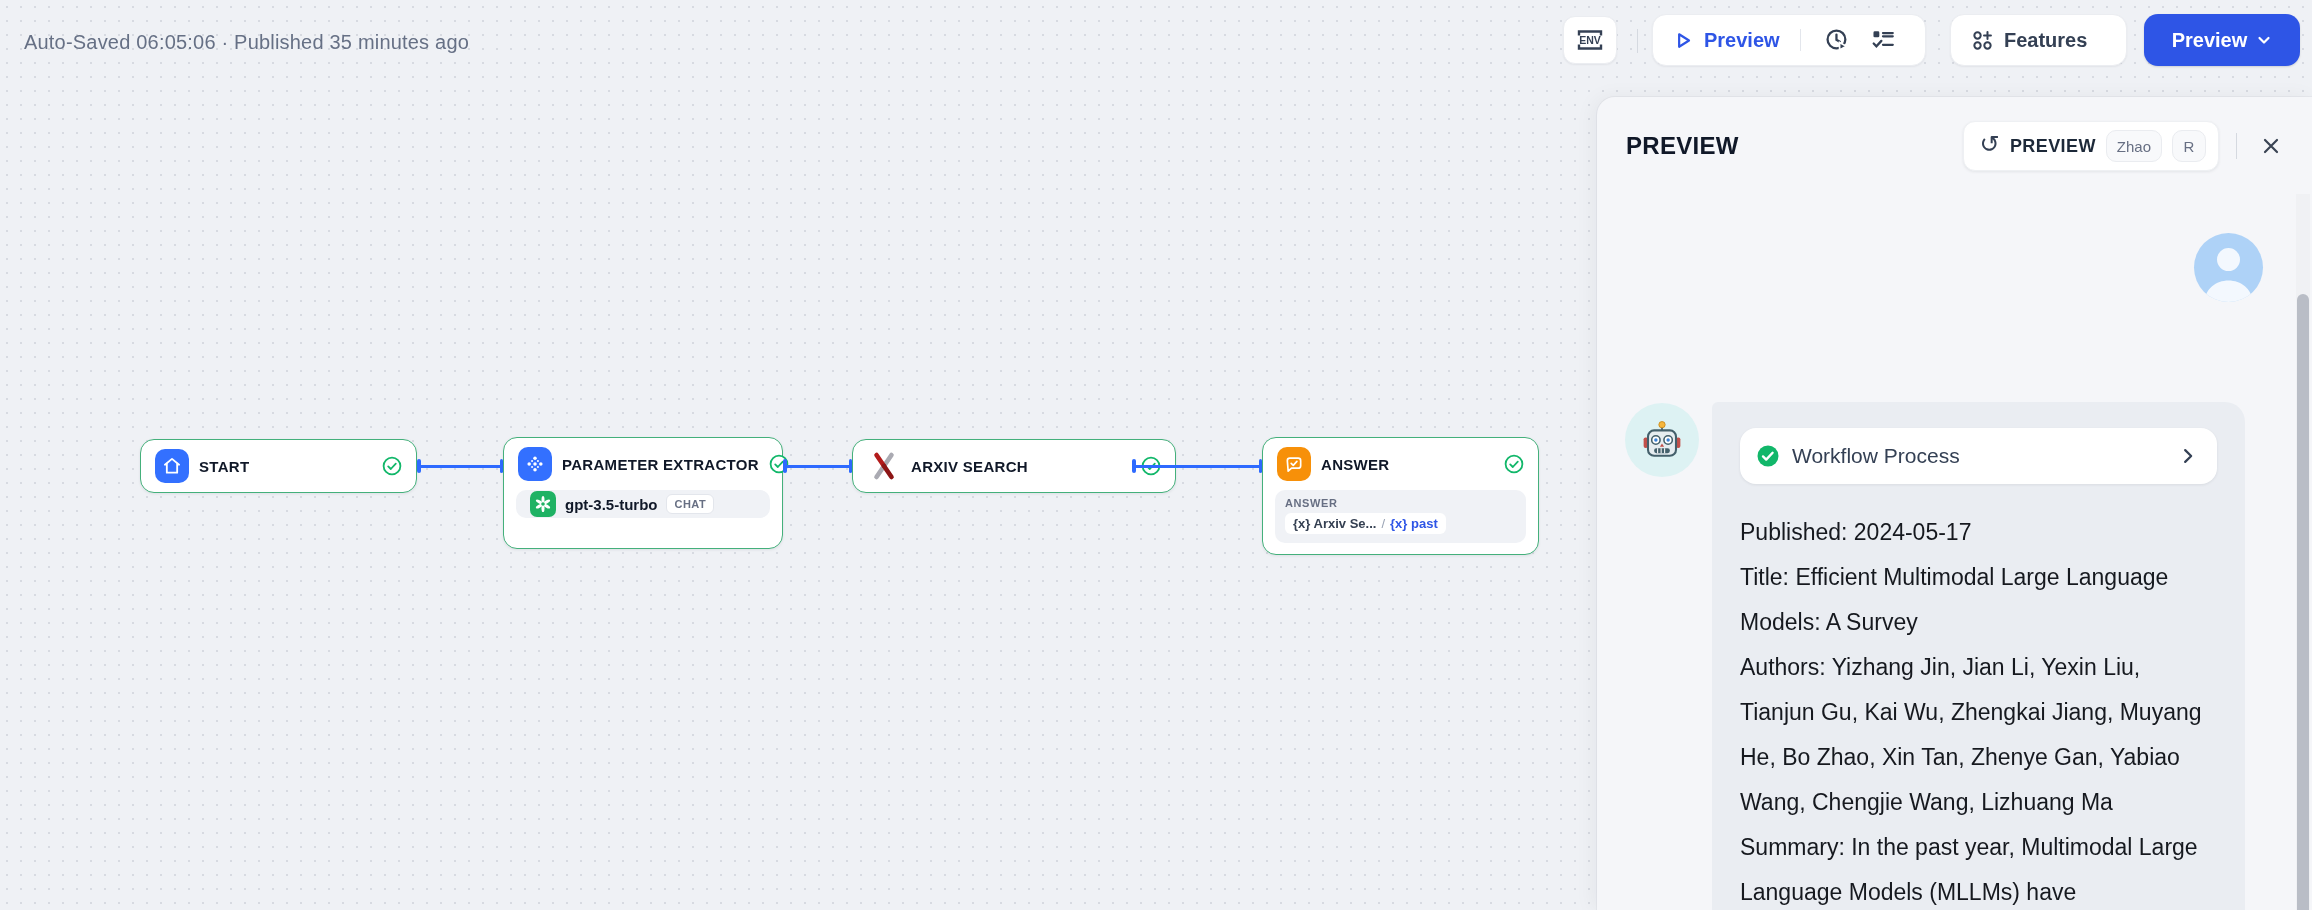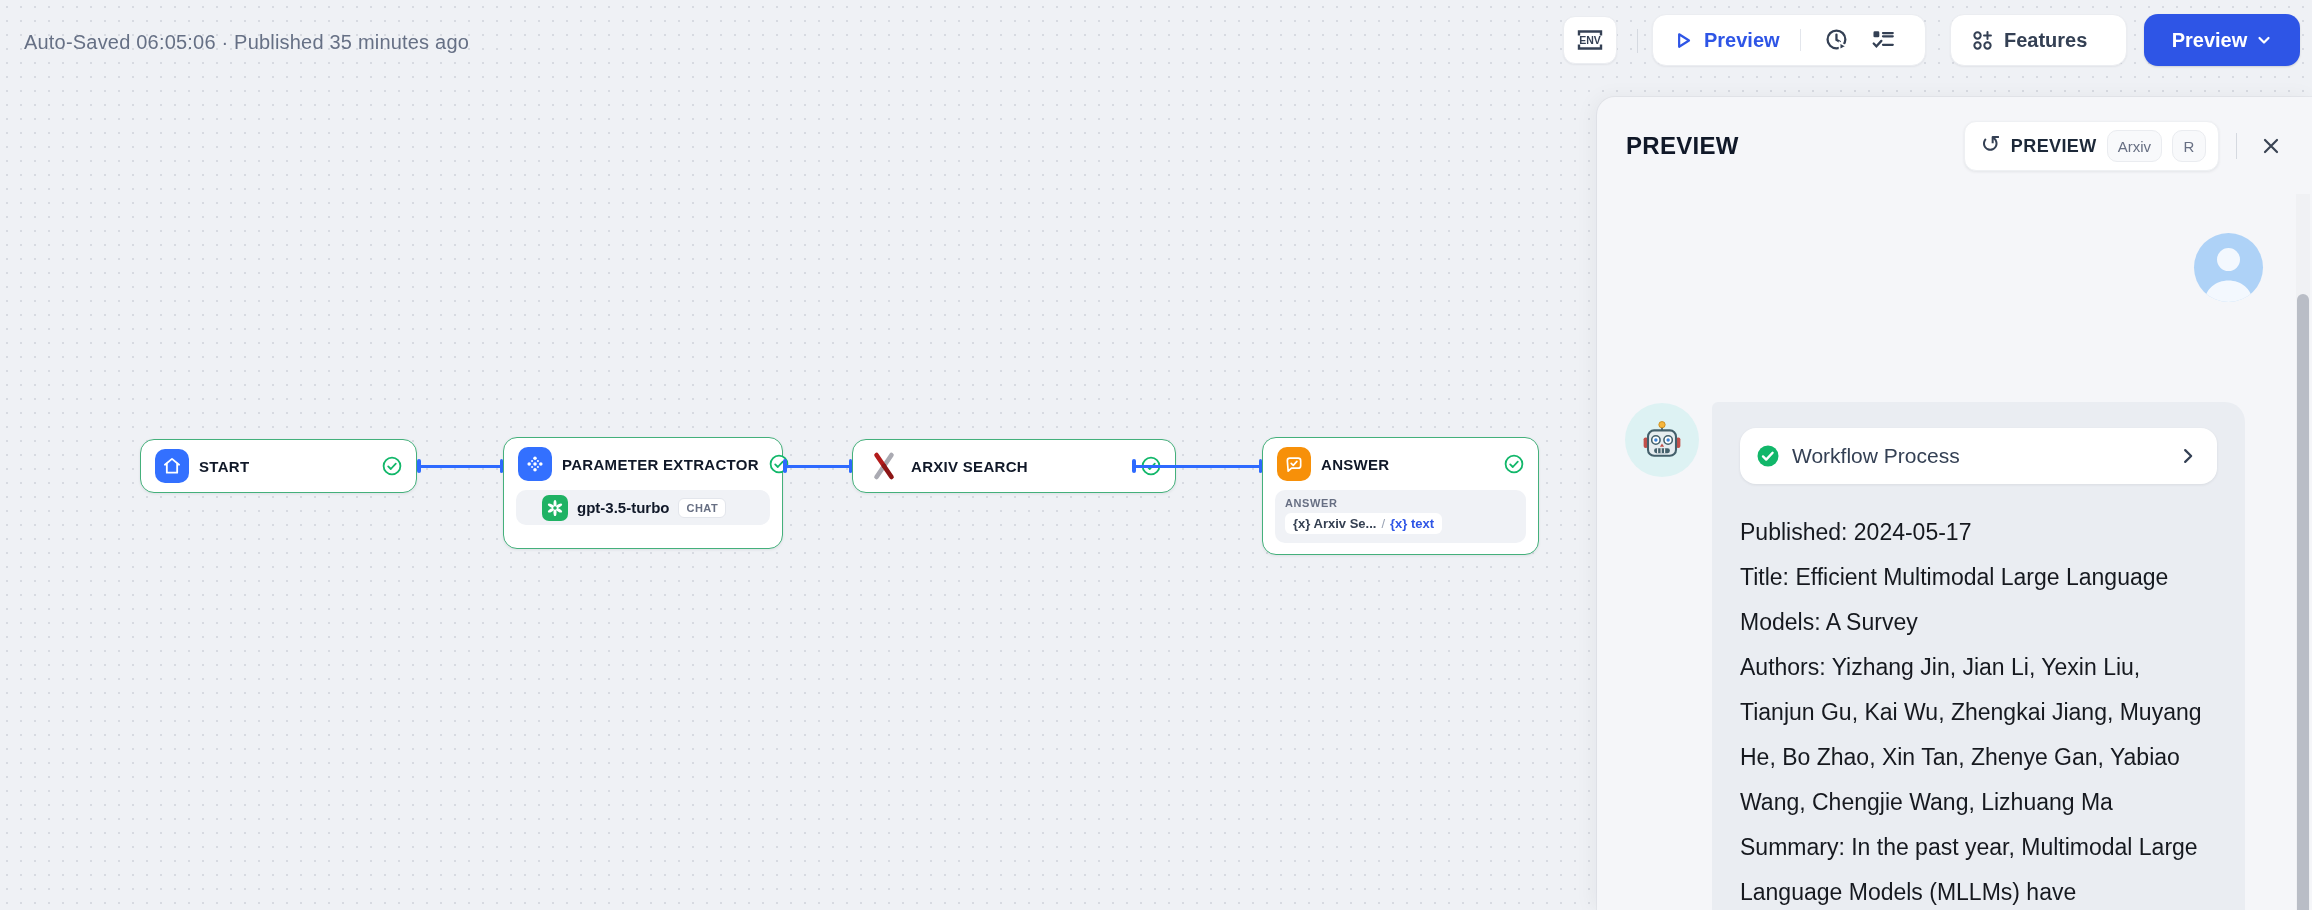--- a/index.html
+++ b/index.html
@@ -47,22 +47,22 @@
     border:1.5px solid #44b07b; border-radius:14px;
     box-shadow:0 1px 3px rgba(16,24,40,.08);
   }
   .node-head { display:flex; align-items:center; height:52px; padding:0 14px; gap:10px; }
   .tile { width:34px; height:34px; border-radius:10px; display:flex; align-items:center; justify-content:center; flex:none; }
   .tile.blue { background:#3370ff; }
   .tile.orange { background:#f79009; }
   .node-title { font-size:15px; font-weight:800; letter-spacing:.3px; color:#101828; flex:1; white-space:nowrap; }
   .node-check { flex:none; display:flex; }
   .model-row {
-    margin:0 12px; height:35px; background:#f0f2f6; border-radius:10px;
-    display:flex; align-items:center; padding:0 26px; gap:9px;
+    margin:0 12px; height:28px; background:#f0f2f6; border-radius:10px;
+    display:flex; align-items:center; padding:0 14px; gap:9px;
   }
   .openai-tile { width:26px; height:26px; border-radius:7px; background:#1fb264; display:flex; align-items:center; justify-content:center; flex:none; }
   .model-name { font-size:15px; font-weight:700; color:#101828; }
   .chat-badge {
     font-size:11px; font-weight:700; letter-spacing:.5px; color:#676f83;
     border:1px solid #e3e6ec; background:#ffffff; border-radius:6px; padding:3px 7px;
   }
   .ans-panel { margin:0 12px; background:#f0f2f6; border-radius:10px; padding:7px 10px 9px; }
   .ans-panel-label { font-size:11px; font-weight:700; letter-spacing:.6px; color:#676f83; }
   .var-pill {
@@ -303,33 +303,33 @@
             <circle cx="10" cy="10" r="8.4" fill="#ffffff" stroke="#12b76a" stroke-width="1.8"></circle>
             <path d="M6.2 10.4 l2.6 2.6 5-5.4" fill="none" stroke="#12b76a" stroke-width="1.8" stroke-linecap="round" stroke-linejoin="round"></path>
           </svg>
       </span>
     </div>
     <div class="ans-panel">
       <div class="ans-panel-label">ANSWER</div>
       <span class="var-pill">
         <span class="var-dark"><span>{x}</span> <span>Arxiv Se...</span></span>
         <span class="var-sep">/</span>
-        <span class="var-blue"><span>{x}</span> <span>text</span></span>
+        <span class="var-blue"><span>{x}</span> <span>past</span></span>
       </span>
     </div>
   </div>
 </div>
 
 <aside class="panel">
   <div class="panel-header">
     <div class="panel-title">PREVIEW</div>
     <button class="restart-btn" style="cursor:pointer">
       <span class="restart-icon">↺</span>
       <span class="restart-label">PREVIEW</span>
-      <span class="kbd">Arxiv</span>
+      <span class="kbd">Zhao</span>
       <span class="kbd">R</span>
     </button>
     <span class="hdr-div"></span>
     <span class="close-btn">
       <svg width="24" height="24" viewBox="0 0 24 24">
           <path d="M6 6 L18 18 M18 6 L6 18" stroke="#3a4454" stroke-width="2.2" stroke-linecap="round"></path>
         </svg>
     </span>
   </div>
 

